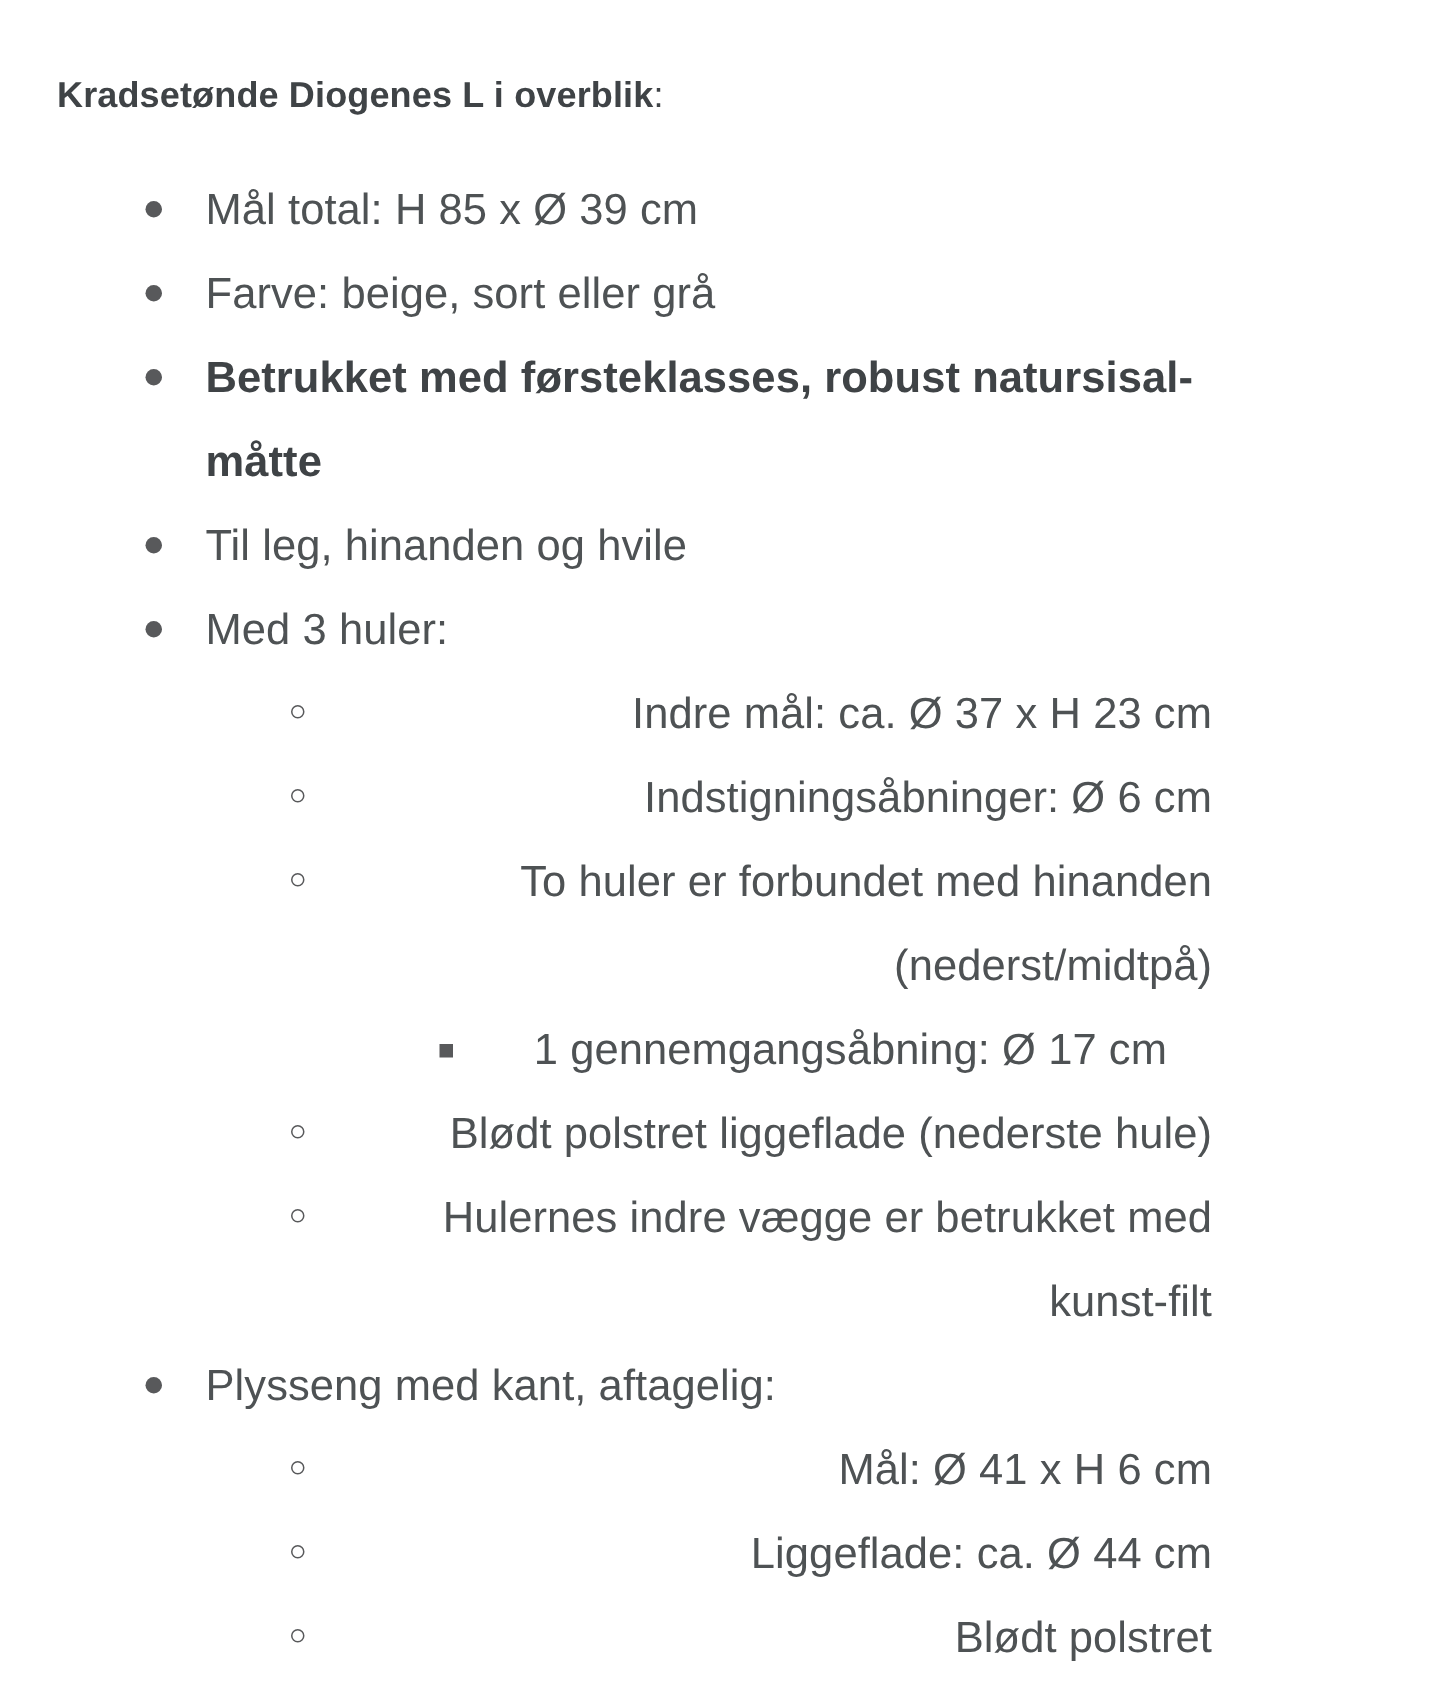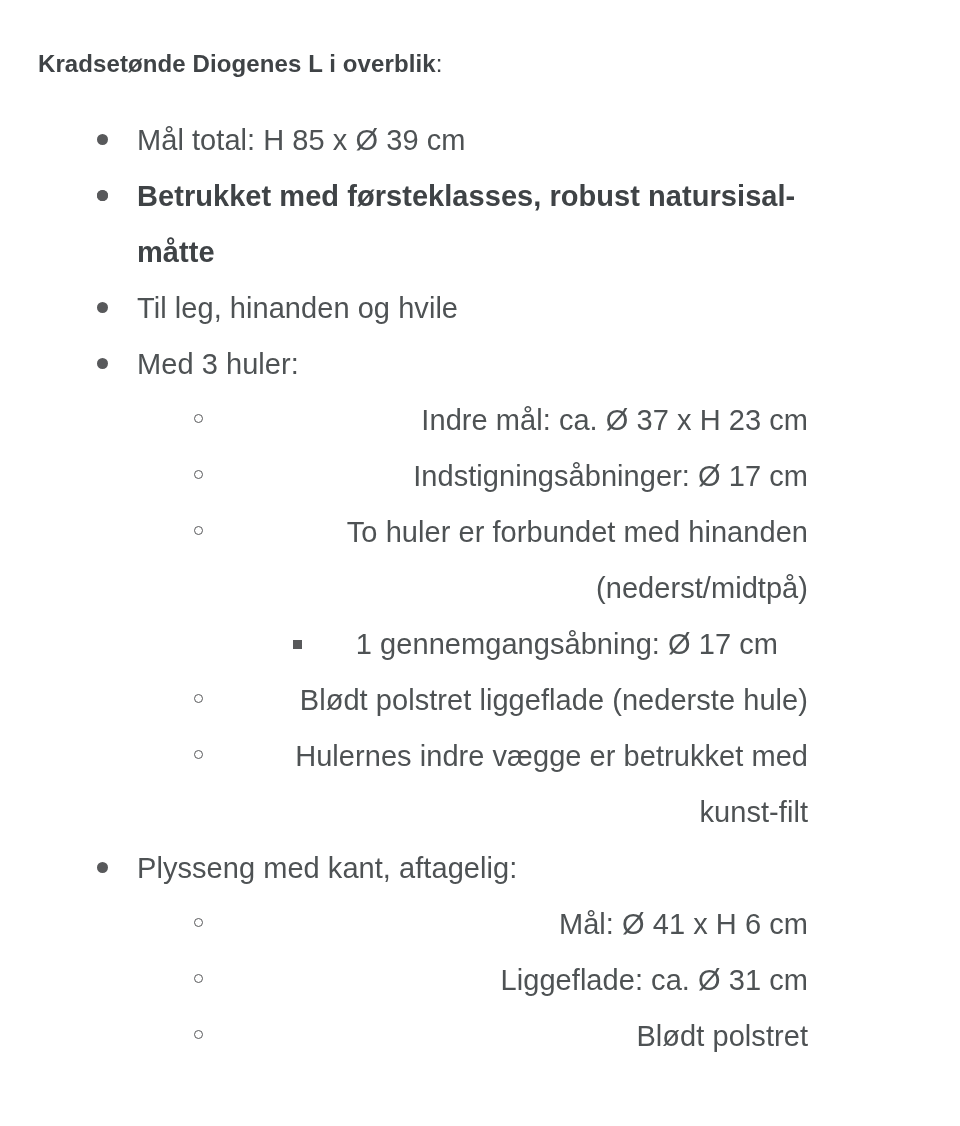--- a/index.html
+++ b/index.html
@@ -137,40 +137,41 @@
   </h1>
 
   <div class="outline">
     <ul class="lvl lvl1">
         <li class="item">
           <span class="marker"></span>
           <span class="text">Mål total: H 85 x Ø 39 cm</span>
         </li>
         <li class="item">
           <span class="marker"></span>
+          <span class="text">Farve: beige, sort eller grå</span>
         </li>
         <li class="item bold">
           <span class="marker"></span>
           <span class="text">Betrukket med førsteklasses, robust natursisal-måtte</span>
         </li>
         <li class="item">
           <span class="marker"></span>
           <span class="text">Til leg, hinanden og hvile</span>
         </li>
         <li class="item">
           <span class="marker"></span>
           <span class="text">Med 3 huler:</span>
           <ul class="lvl lvl2">
             <li class="item">
               <span class="marker"></span>
               <span class="text">Indre mål: ca. Ø 37 x H 23 cm</span>
             </li>
             <li class="item">
               <span class="marker"></span>
-              <span class="text">Indstigningsåbninger: Ø 17 cm</span>
+              <span class="text">Indstigningsåbninger: Ø 6 cm</span>
             </li>
             <li class="item">
               <span class="marker"></span>
               <span class="text">To huler er forbundet med hinanden (nederst/midtpå)</span>
               <ul class="lvl lvl3">
                 <li class="item">
                   <span class="marker"></span>
                   <span class="text">1 gennemgangsåbning: Ø 17 cm</span>
                 </li>
               </ul>
@@ -188,21 +189,21 @@
         <li class="item">
           <span class="marker"></span>
           <span class="text">Plysseng med kant, aftagelig:</span>
           <ul class="lvl lvl2">
             <li class="item">
               <span class="marker"></span>
               <span class="text">Mål: Ø 41 x H 6 cm</span>
             </li>
             <li class="item">
               <span class="marker"></span>
-              <span class="text">Liggeflade: ca. Ø 31 cm</span>
+              <span class="text">Liggeflade: ca. Ø 44 cm</span>
             </li>
             <li class="item">
               <span class="marker"></span>
               <span class="text">Blødt polstret</span>
             </li>
           </ul>
         </li>
       </ul>
   </div>
 

